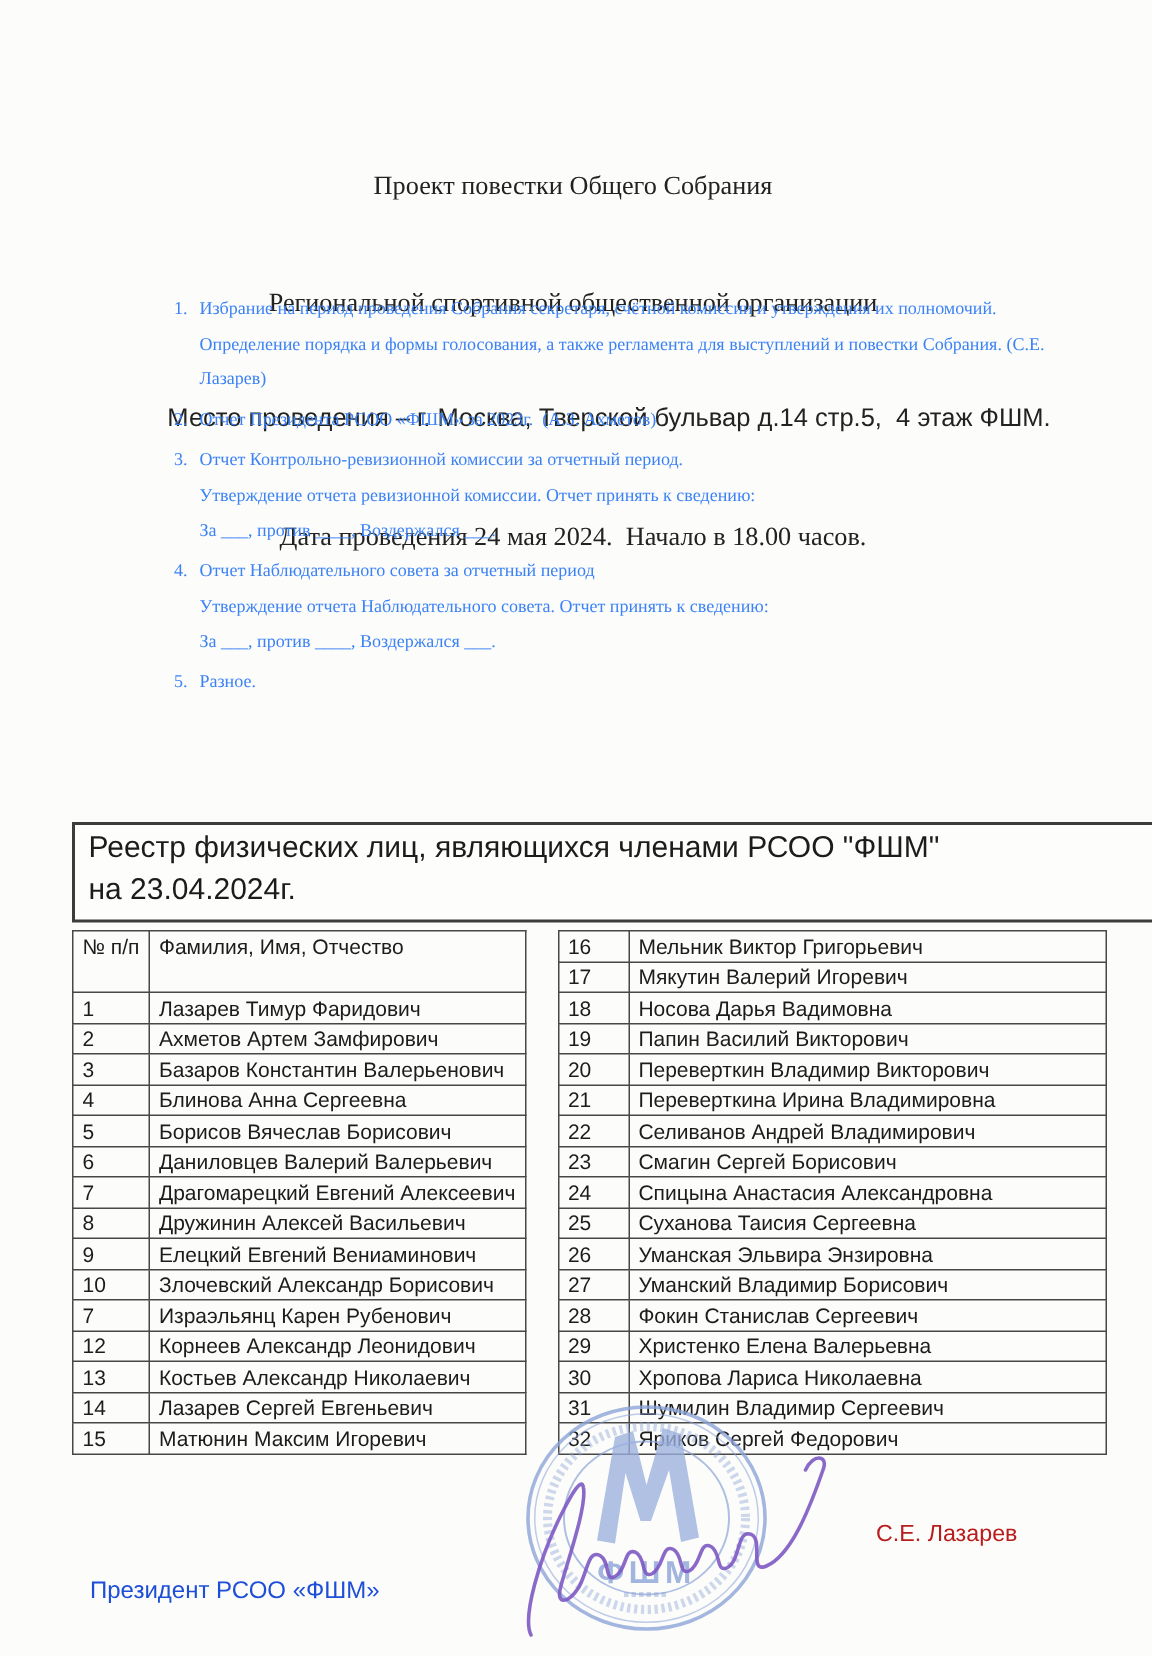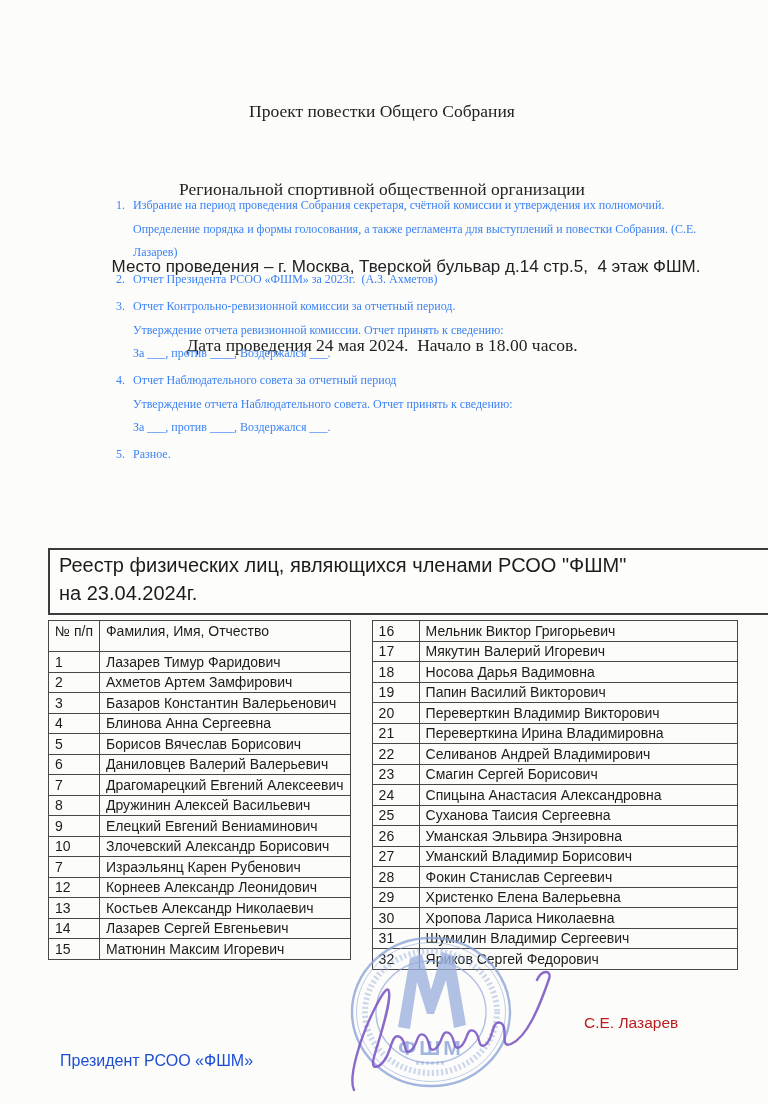--- a/index.html
+++ b/index.html
@@ -8,21 +8,21 @@
     font-family:"Liberation Serif", serif;
     background:#e9e9e9;
   }
   .page {
     position:relative; width:768px; height:1104px;
     background:#fcfcfa; color:#1e1e1e; overflow:hidden;
   }
 
   
   .doc-header {
-    position:absolute; top:46px; left:0; right:4px;
+    position:absolute; top:58px; left:0; right:4px;
     text-align:center; font-size:17.5px; line-height:26px;
     white-space:pre-wrap; color:#222;
   }
   .doc-header .hline-sans { font-family:"Liberation Sans", sans-serif; font-size:17px;margin-left:48px; }
 
   
   .agenda {
     position:absolute; top:194px; left:100px; width:628px;
     font-size:12px; line-height:23.5px; color:#3b82f6;
   }
@@ -36,21 +36,21 @@
     width:733px; border:2px solid #3c3c3c; background:#fdfdfb;
     padding:2px 10px 6px 9px; font-size:20px; line-height:27.5px;
   }
   .tables { display:flex; gap:21px; margin-top:5px; align-items:flex-start; }
   table { border-collapse:collapse; font-size:14px; color:#1c1c1c; }
   td, th {
     border:1.4px solid #474747; padding:0 6px; height:20.5px;
     font-weight:normal; text-align:left; vertical-align:middle;
     white-space:nowrap; overflow:hidden;
   }
-  th { height:31px; vertical-align:top; padding-top:2px; }
+  th { height:41px; vertical-align:top; padding-top:2px; }
   .t-left  { width:249px; }
   .t-right { width:415px; }
   col.c-num { width:47px; }
 
   
   .sig-left {
     position:absolute; left:60px; top:1052px;
     font-family:"Liberation Sans", sans-serif; font-size:16px; color:#1d4ed8;
   }
   .sig-right {

